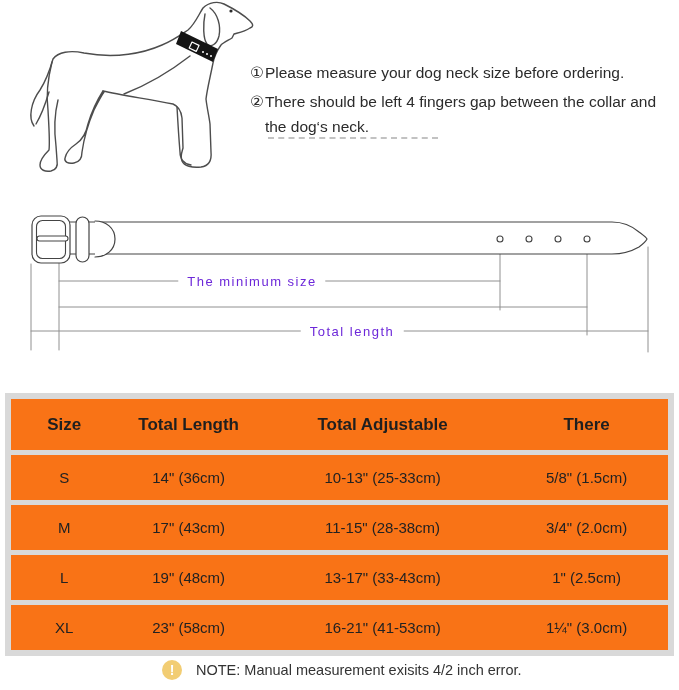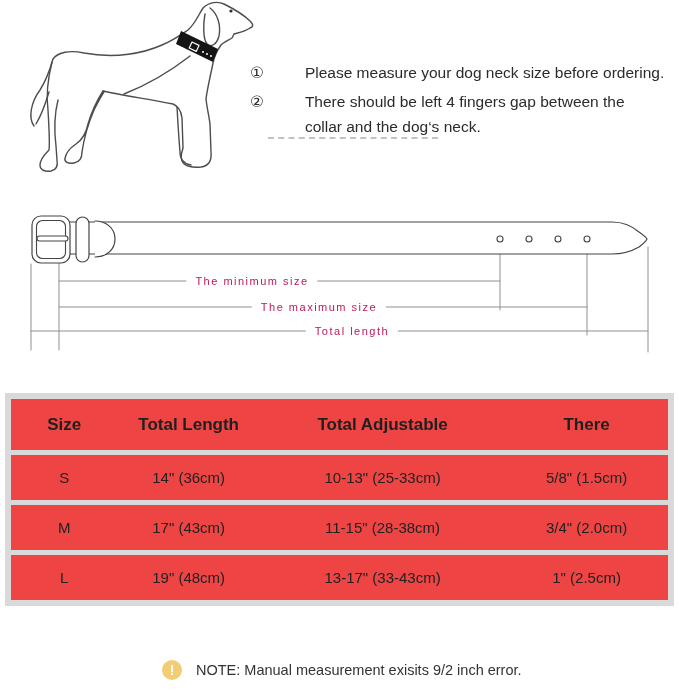--- a/index.html
+++ b/index.html
@@ -4,32 +4,32 @@
 <style>
   html,body{margin:0;padding:0;background:#fff;}
   #canvas{
     position:relative;width:679px;height:690px;background:#fff;overflow:hidden;
     font-family:"Liberation Sans","DejaVu Sans",sans-serif;color:#2b2b2b;
   }
   
   .instructions{position:absolute;left:250px;top:60px;width:415px;font-size:15.5px;line-height:25px;color:#2b2b2b;}
   .instr-item{display:flex;align-items:flex-start;margin-bottom:4px;}
   .instr-marker{flex:0 0 auto;margin-right:1px;}
-  .instr-text{flex:1 1 auto;margin-left:40px;}
+  .instr-text{flex:1 1 auto;}
   .instr-underline{position:absolute;left:268px;top:137px;width:170px;border-top:2px dashed #c2c2c2;}
   
   .diagram-svg{position:absolute;left:0;top:195px;}
   .dim-label{
     position:absolute;transform:translate(-50%,-50%);background:#fff;padding:0 9px;
-    font-size:11px;letter-spacing:1.5px;color:#be185d;white-space:nowrap;
+    font-size:13px;letter-spacing:1.5px;color:#6d28d9;white-space:nowrap;
   }
   
   .size-table{
     position:absolute;left:5px;top:393px;width:669px;border-collapse:collapse;
-    border:6px solid #d9d9d9;table-layout:fixed;background:#ef4444;
+    border:6px solid #d9d9d9;table-layout:fixed;background:#f97316;
   }
   .size-table th{height:49px;font-size:17px;font-weight:bold;color:#1f1f1f;text-align:center;vertical-align:middle;}
   .size-table td{height:43px;font-size:15px;color:#222;text-align:center;vertical-align:middle;border-top:5px solid #d9d9d9;}
   
   .note{position:absolute;left:162px;top:660px;display:flex;align-items:center;font-size:14.5px;color:#333;}
   .note-icon{
     width:20px;height:20px;border-radius:50%;background:#f2cd73;color:#fff;font-weight:bold;
     display:flex;align-items:center;justify-content:center;font-size:14px;margin-right:14px;flex:0 0 auto;
   }
 </style>
@@ -98,21 +98,20 @@
 
     <rect x="32" y="216" width="38" height="47" rx="9" stroke="#444" stroke-width="1.2" fill="#fff"></rect>
     <rect x="36.5" y="220.5" width="29" height="38" rx="6" stroke="#444" stroke-width="1.1" fill="none"></rect>
     <rect x="37" y="236" width="31" height="5" rx="2.5" stroke="#444" stroke-width="1.1" fill="#fff"></rect>
 
     <rect x="76" y="217" width="13" height="45" rx="6.5" stroke="#444" stroke-width="1.2" fill="#fff"></rect>
 
     <path stroke="#444" stroke-width="1.2" fill="#fff" d="M95,221 C106,221 115,228 115,239 C115,250 106,257 95,257"></path>
   </svg>
   <span class="dim-label" style="left:252px;top:281px;">The minimum size</span>
-  <span class="dim-label" style="left:319px;top:307px;">The maximum size</span>
   <span class="dim-label" style="left:352px;top:331px;">Total length</span>
 
   <table class="size-table">
     <colgroup>
         <col style="width:16.5%">
         <col style="width:21.5%">
         <col style="width:37%">
         <col style="width:25%">
       </colgroup>
     <thead>
@@ -135,21 +134,27 @@
         <td>17" (43cm)</td>
         <td>11-15" (28-38cm)</td>
         <td>3/4" (2.0cm)</td>
       </tr>
       <tr>
         <td>L</td>
         <td>19" (48cm)</td>
         <td>13-17" (33-43cm)</td>
         <td>1" (2.5cm)</td>
       </tr>
+      <tr>
+        <td>XL</td>
+        <td>23" (58cm)</td>
+        <td>16-21" (41-53cm)</td>
+        <td>1¼" (3.0cm)</td>
+      </tr>
     </tbody>
   </table>
 
   <div class="note">
     <span class="note-icon">!</span>
-    <span>NOTE: Manual measurement exisits 9/2 inch error.</span>
+    <span>NOTE: Manual measurement exisits 4/2 inch error.</span>
   </div>
 
 </div>
 
 </body></html>

